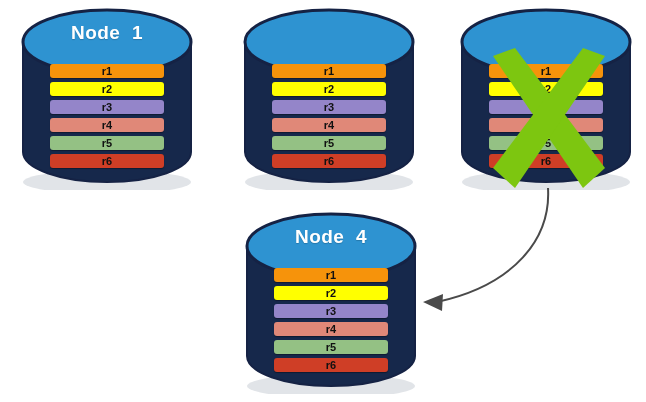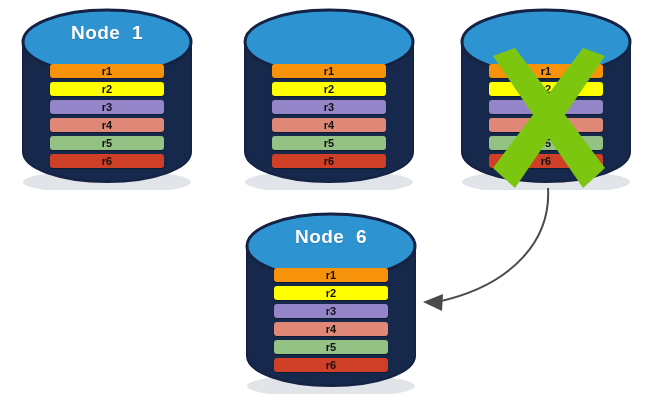--- a/index.html
+++ b/index.html
@@ -139,21 +139,21 @@
       <polygon points="112,8 90,0 0,120 22,140" fill="#7DC610"></polygon>
     </svg>
   </div>
 
   <div class="node" id="node-4" style="left: 240px; top: 208px;">
     <svg class="cyl-svg" viewBox="0 0 182 186">
       <ellipse cx="91" cy="178" rx="84" ry="12" fill="#c8cdd6" opacity="0.55"></ellipse>
       <path d="M7,38 L7,148 A84,30 0 0 0 175,148 L175,38 Z" fill="#16284B" stroke="#152244" stroke-width="2"></path>
       <ellipse cx="91" cy="38" rx="84" ry="32" fill="#2E93D1" stroke="#152244" stroke-width="3"></ellipse>
     </svg>
-    <div class="node-title">Node  6</div>
+    <div class="node-title">Node  4</div>
     <div class="records">
       <div class="rec" style="background:#F6930B">r1</div>
       <div class="rec" style="background:#FFFF00">r2</div>
       <div class="rec" style="background:#9485C9">r3</div>
       <div class="rec" style="background:#E08878">r4</div>
       <div class="rec" style="background:#94C184">r5</div>
       <div class="rec" style="background:#CF3E26">r6</div>
     </div>
   </div>
 

